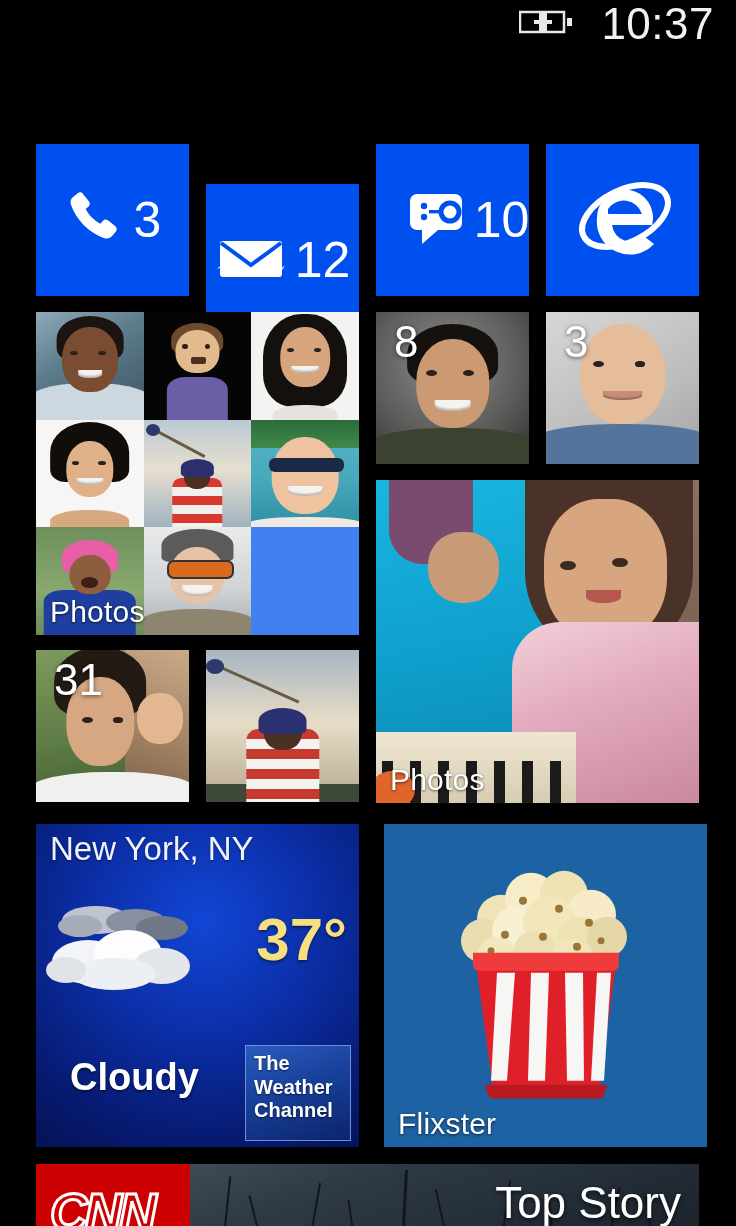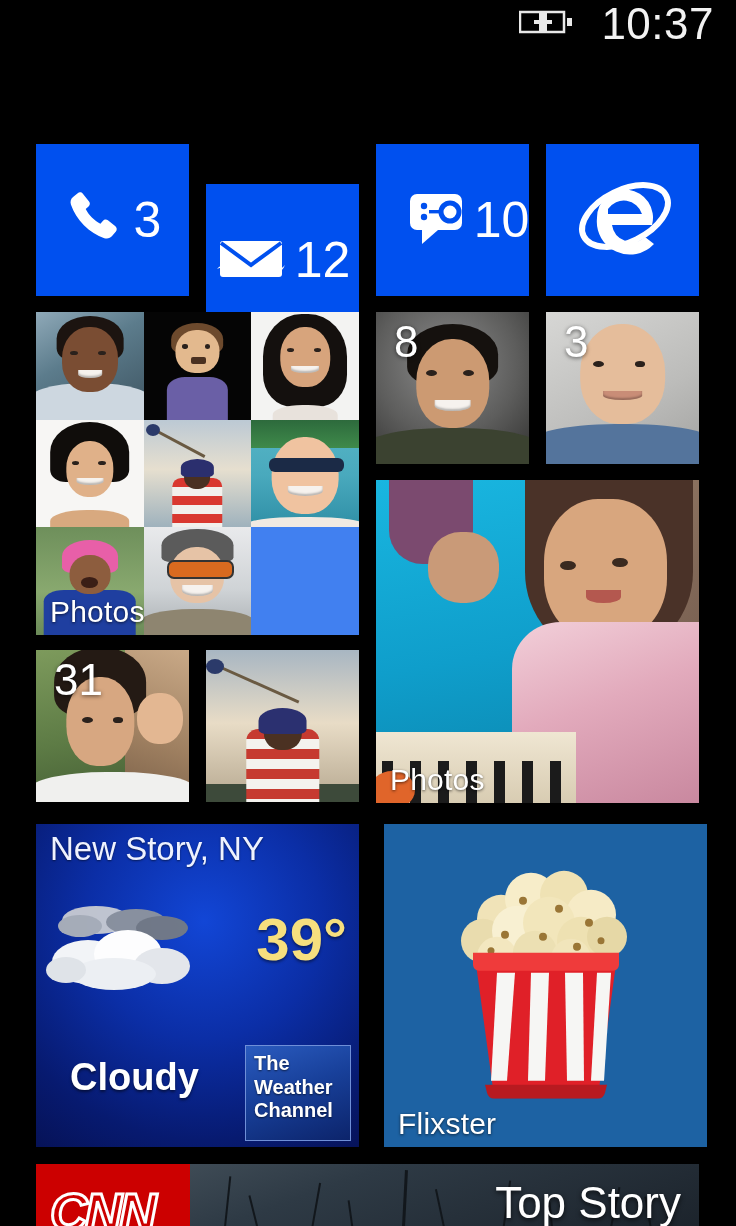--- a/index.html
+++ b/index.html
@@ -461,41 +461,41 @@
       <div style="position:absolute;left:4%;top:8%;width:62%;height:3px;background:#6a5a42;transform:rotate(24deg);transform-origin:left center"></div>
       <div style="position:absolute;left:0;top:6%;width:12%;height:10%;background:#2b3a6a;border-radius:50%"></div>
       <div style="position:absolute;left:0;bottom:0;width:100%;height:12%;background:#3d4a3a"></div>
       <div class="body" style="width:48%;height:48%;bottom:0;background:repeating-linear-gradient(180deg,#c63a30 0 10px,#f4f2ee 10px 20px);border-radius:16% 16% 0 0"></div>
       <div class="head" style="top:42%;width:25%;height:24%;background:#4b3122"></div>
       <div class="hair" style="top:38%;width:32%;height:17%;background:#2b3070;border-radius:50% 50% 18% 18%"></div>
     </div>
   </div>
 
   <div class="tile" id="weather-tile" style="left:0px; top:680px; width:323px; height:323px;">
-    <span id="weather-city">New Story, NY</span>
+    <span id="weather-city">New York, NY</span>
 
     <span class="cloud-art">
       <svg width="170" height="120" viewBox="0 0 170 120">
         <g opacity="0.95">
           <ellipse cx="52" cy="34" rx="34" ry="14" fill="#c9ccd2"></ellipse>
           <ellipse cx="92" cy="36" rx="30" ry="13" fill="#8f959e"></ellipse>
           <ellipse cx="118" cy="42" rx="26" ry="12" fill="#767c85"></ellipse>
           <ellipse cx="36" cy="40" rx="22" ry="11" fill="#aeb3ba"></ellipse>
         </g>
         <g>
           <ellipse cx="44" cy="76" rx="36" ry="22" fill="#f2f4f7"></ellipse>
           <ellipse cx="84" cy="68" rx="34" ry="24" fill="#fdfdfe"></ellipse>
           <ellipse cx="118" cy="80" rx="28" ry="18" fill="#e3e6eb"></ellipse>
           <ellipse cx="70" cy="88" rx="42" ry="16" fill="#eceff3"></ellipse>
           <ellipse cx="22" cy="84" rx="20" ry="13" fill="#dfe3e8"></ellipse>
         </g>
       </svg>
     </span>
 
-    <span id="weather-temp">39°</span>
+    <span id="weather-temp">37°</span>
     <span id="weather-condition">Cloudy</span>
 
     <div id="twc-logo">
       <div>The</div>
       <div>Weather</div>
       <div>Channel</div>
     </div>
   </div>
 
   <div class="tile" id="flixster-tile" style="left:348px; top:680px; width:323px; height:323px;">

